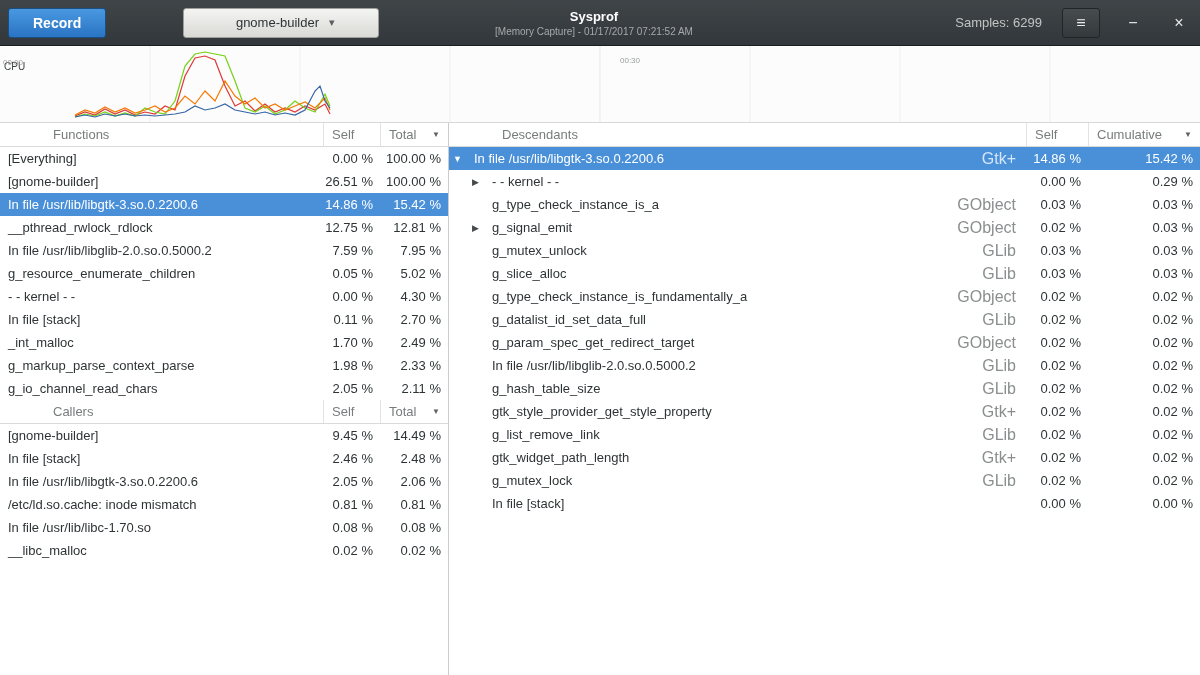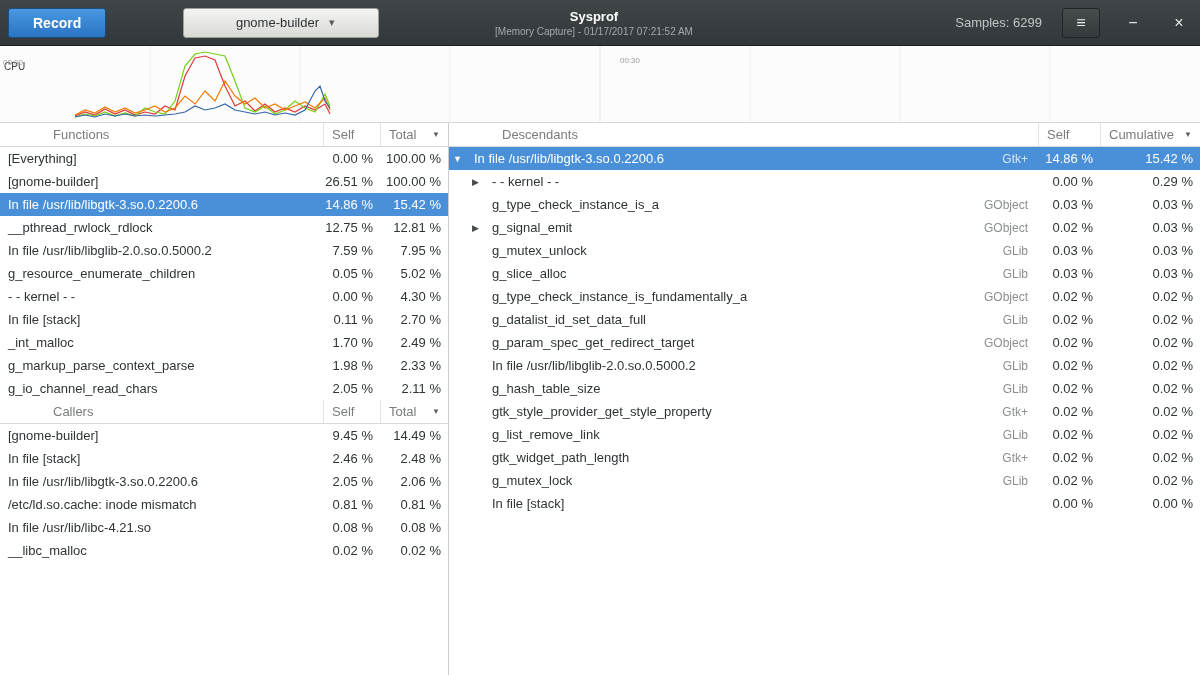--- a/index.html
+++ b/index.html
@@ -45,22 +45,22 @@
   .hcell.grow { flex:1;margin-left:45px; }
   .sort-icon { margin-left:auto; font-size:8px; color:#5d6263; padding-left:10px; }
   .trow { display:flex; height:23px; align-items:center; white-space:nowrap; }
   .trow.selected { background:#4a90d9; color:#ffffff; }
   .cell.name { flex:1; padding-left:8px; overflow:hidden; text-overflow:ellipsis; }
   .cell.num { text-align:right; padding-right:7px; }
   .left .hcell.self, .left .cell.self { width:57px; }
   .left .hcell.total, .left .cell.total { width:68px; }
 
   .right .hcell.self, .right .cell.self { width:62px; }
-  .right .hcell.total, .right .cell.total { width:100px; }
-  .cell.category { color:#8b8e8f; font-size:12px; padding-right:10px; }
+  .right .hcell.total, .right .cell.total { width:112px; }
+  .cell.category { color:#8b8e8f; font-size:16px; padding-right:10px; }
   .trow.selected .cell.category { color:#d5e6f8; }
   .expander { width:17px; flex:0 0 auto; text-align:center; font-size:9px; color:#464a4c; }
   .trow.selected .expander { color:#ffffff; }
 </style>
 </head>
 <body>
 
 <div class="headerbar">
   <button class="record-btn">Record</button>
   <div class="proc-btn">
@@ -204,21 +204,21 @@
           <span class="cell name">In file /usr/lib/libgtk-3.so.0.2200.6</span>
           <span class="cell num self">2.05 %</span>
           <span class="cell num total">2.06 %</span>
         </div>
         <div class="trow">
           <span class="cell name">/etc/ld.so.cache: inode mismatch</span>
           <span class="cell num self">0.81 %</span>
           <span class="cell num total">0.81 %</span>
         </div>
         <div class="trow">
-          <span class="cell name">In file /usr/lib/libc-4.21.so</span>
+          <span class="cell name">In file /usr/lib/libc-1.70.so</span>
           <span class="cell num self">0.08 %</span>
           <span class="cell num total">0.08 %</span>
         </div>
         <div class="trow">
           <span class="cell name">__libc_malloc</span>
           <span class="cell num self">0.02 %</span>
           <span class="cell num total">0.02 %</span>
         </div>
       </div>
   </div>

